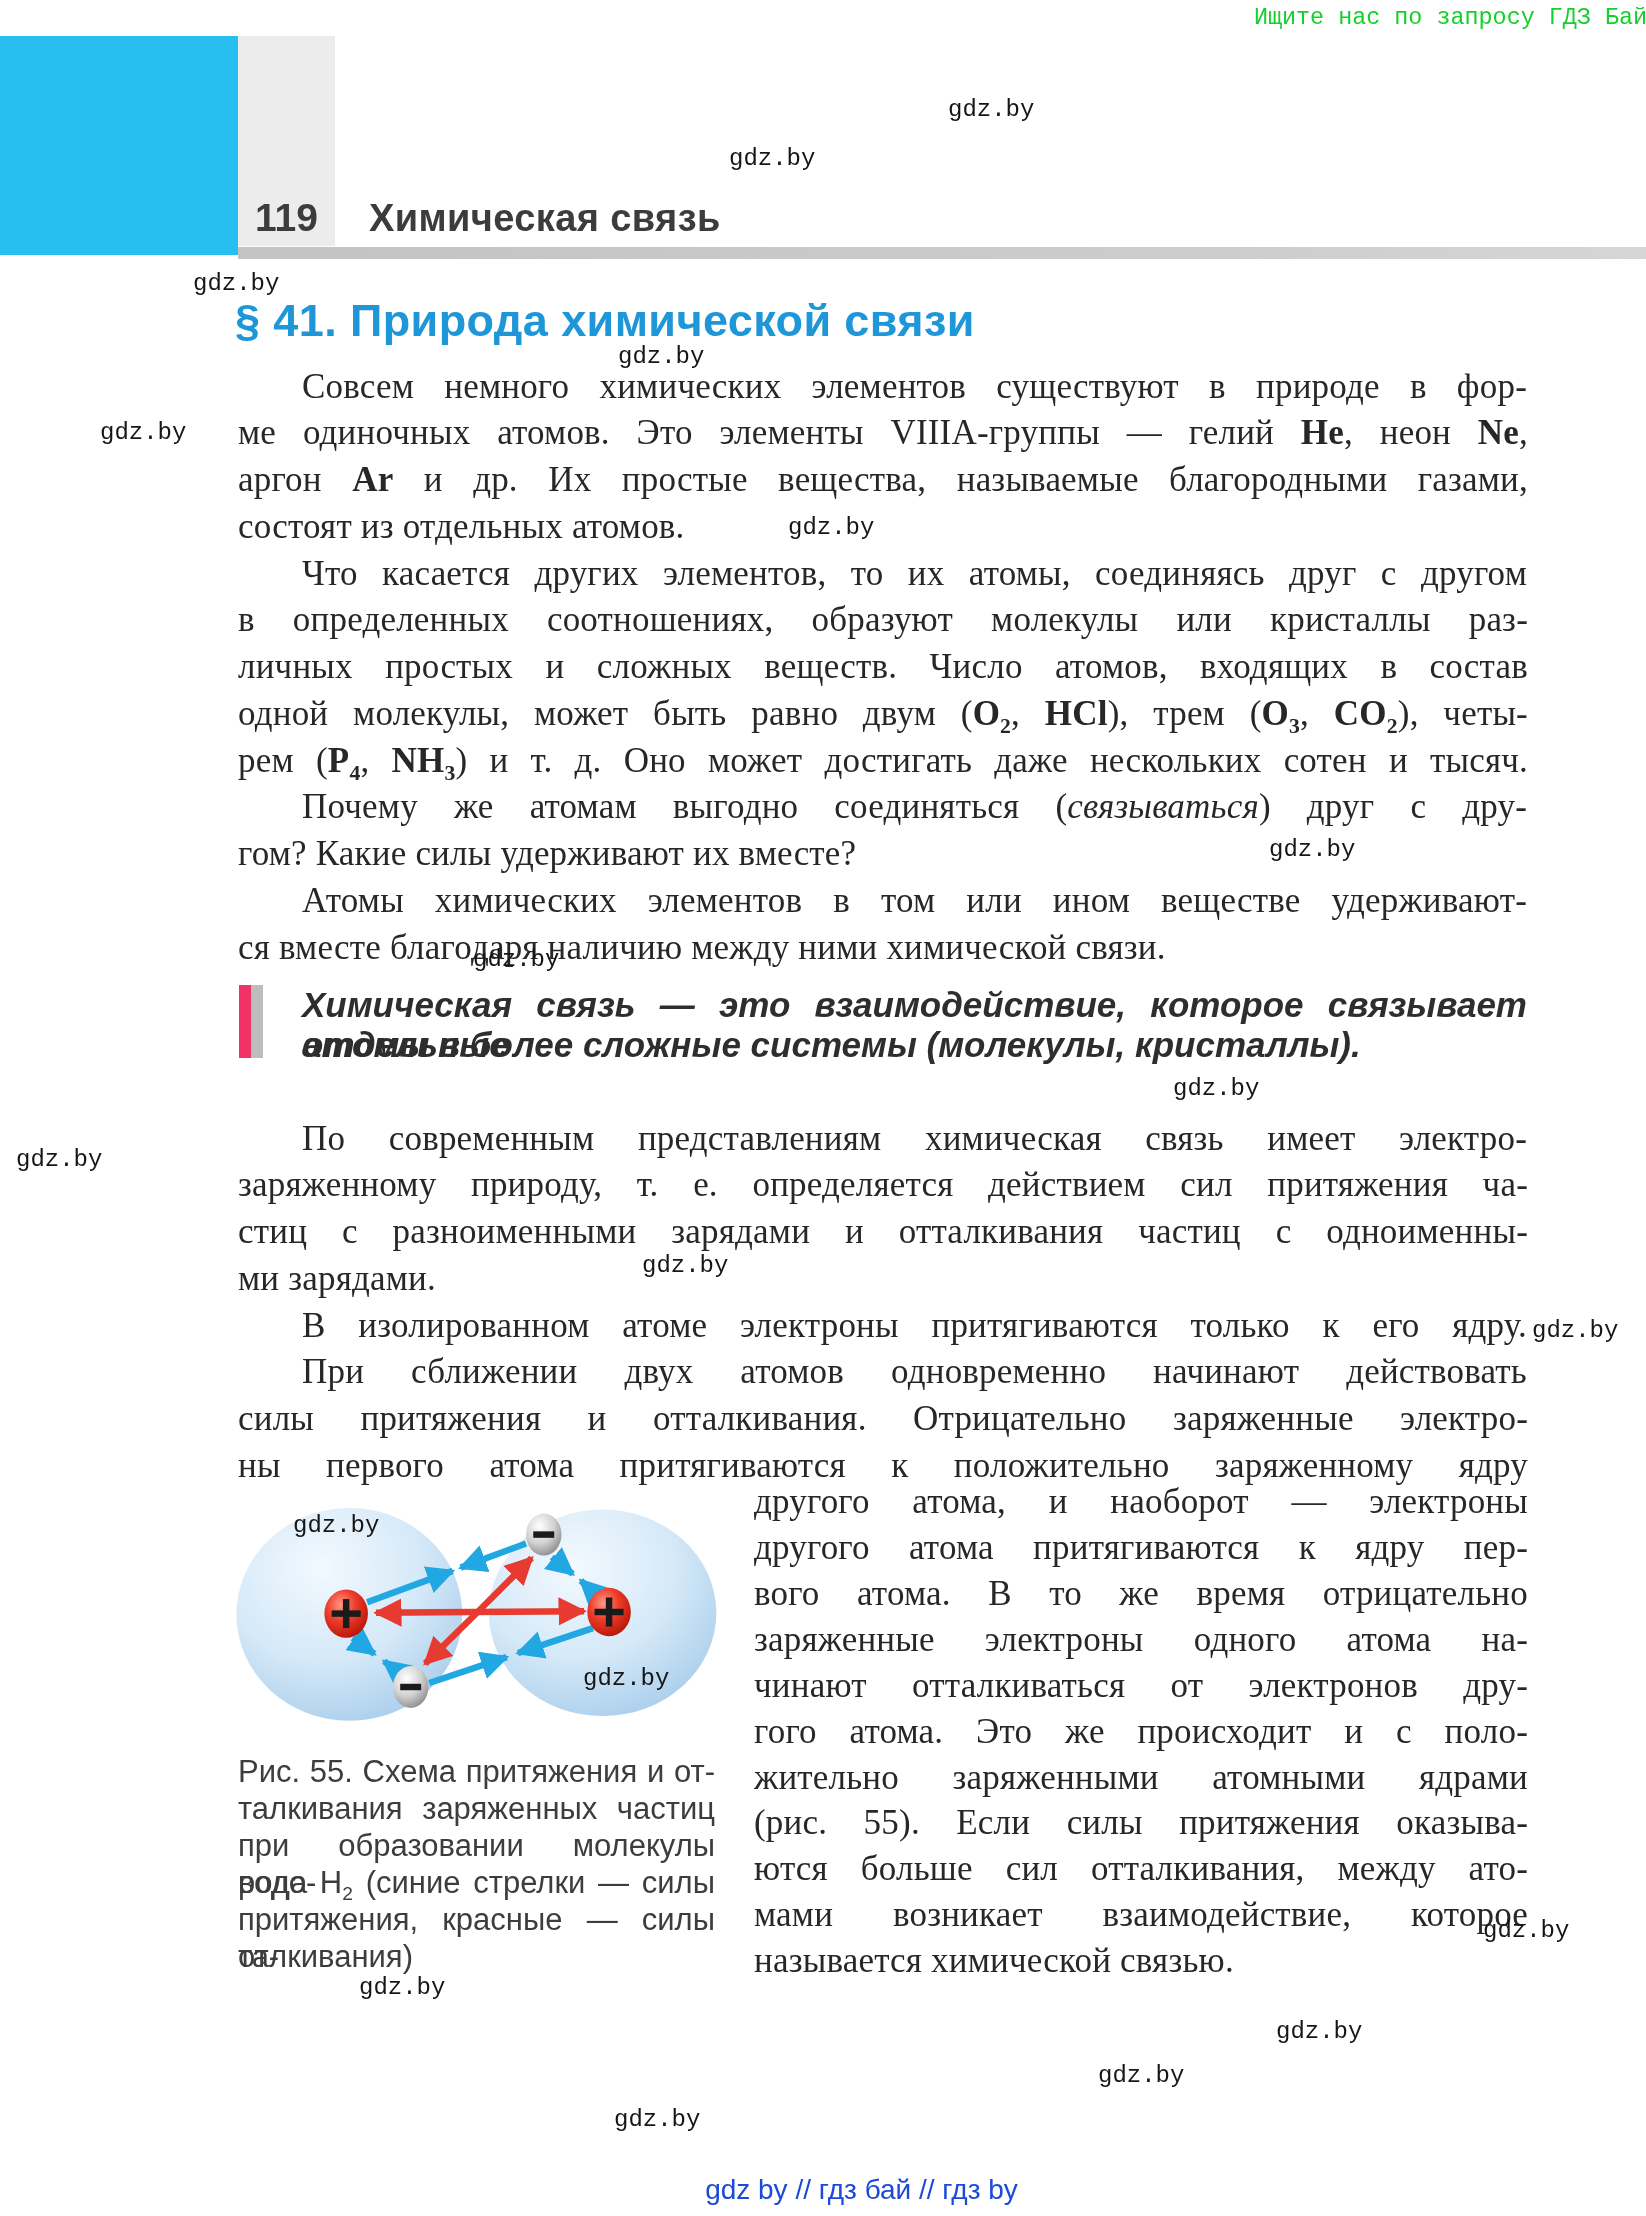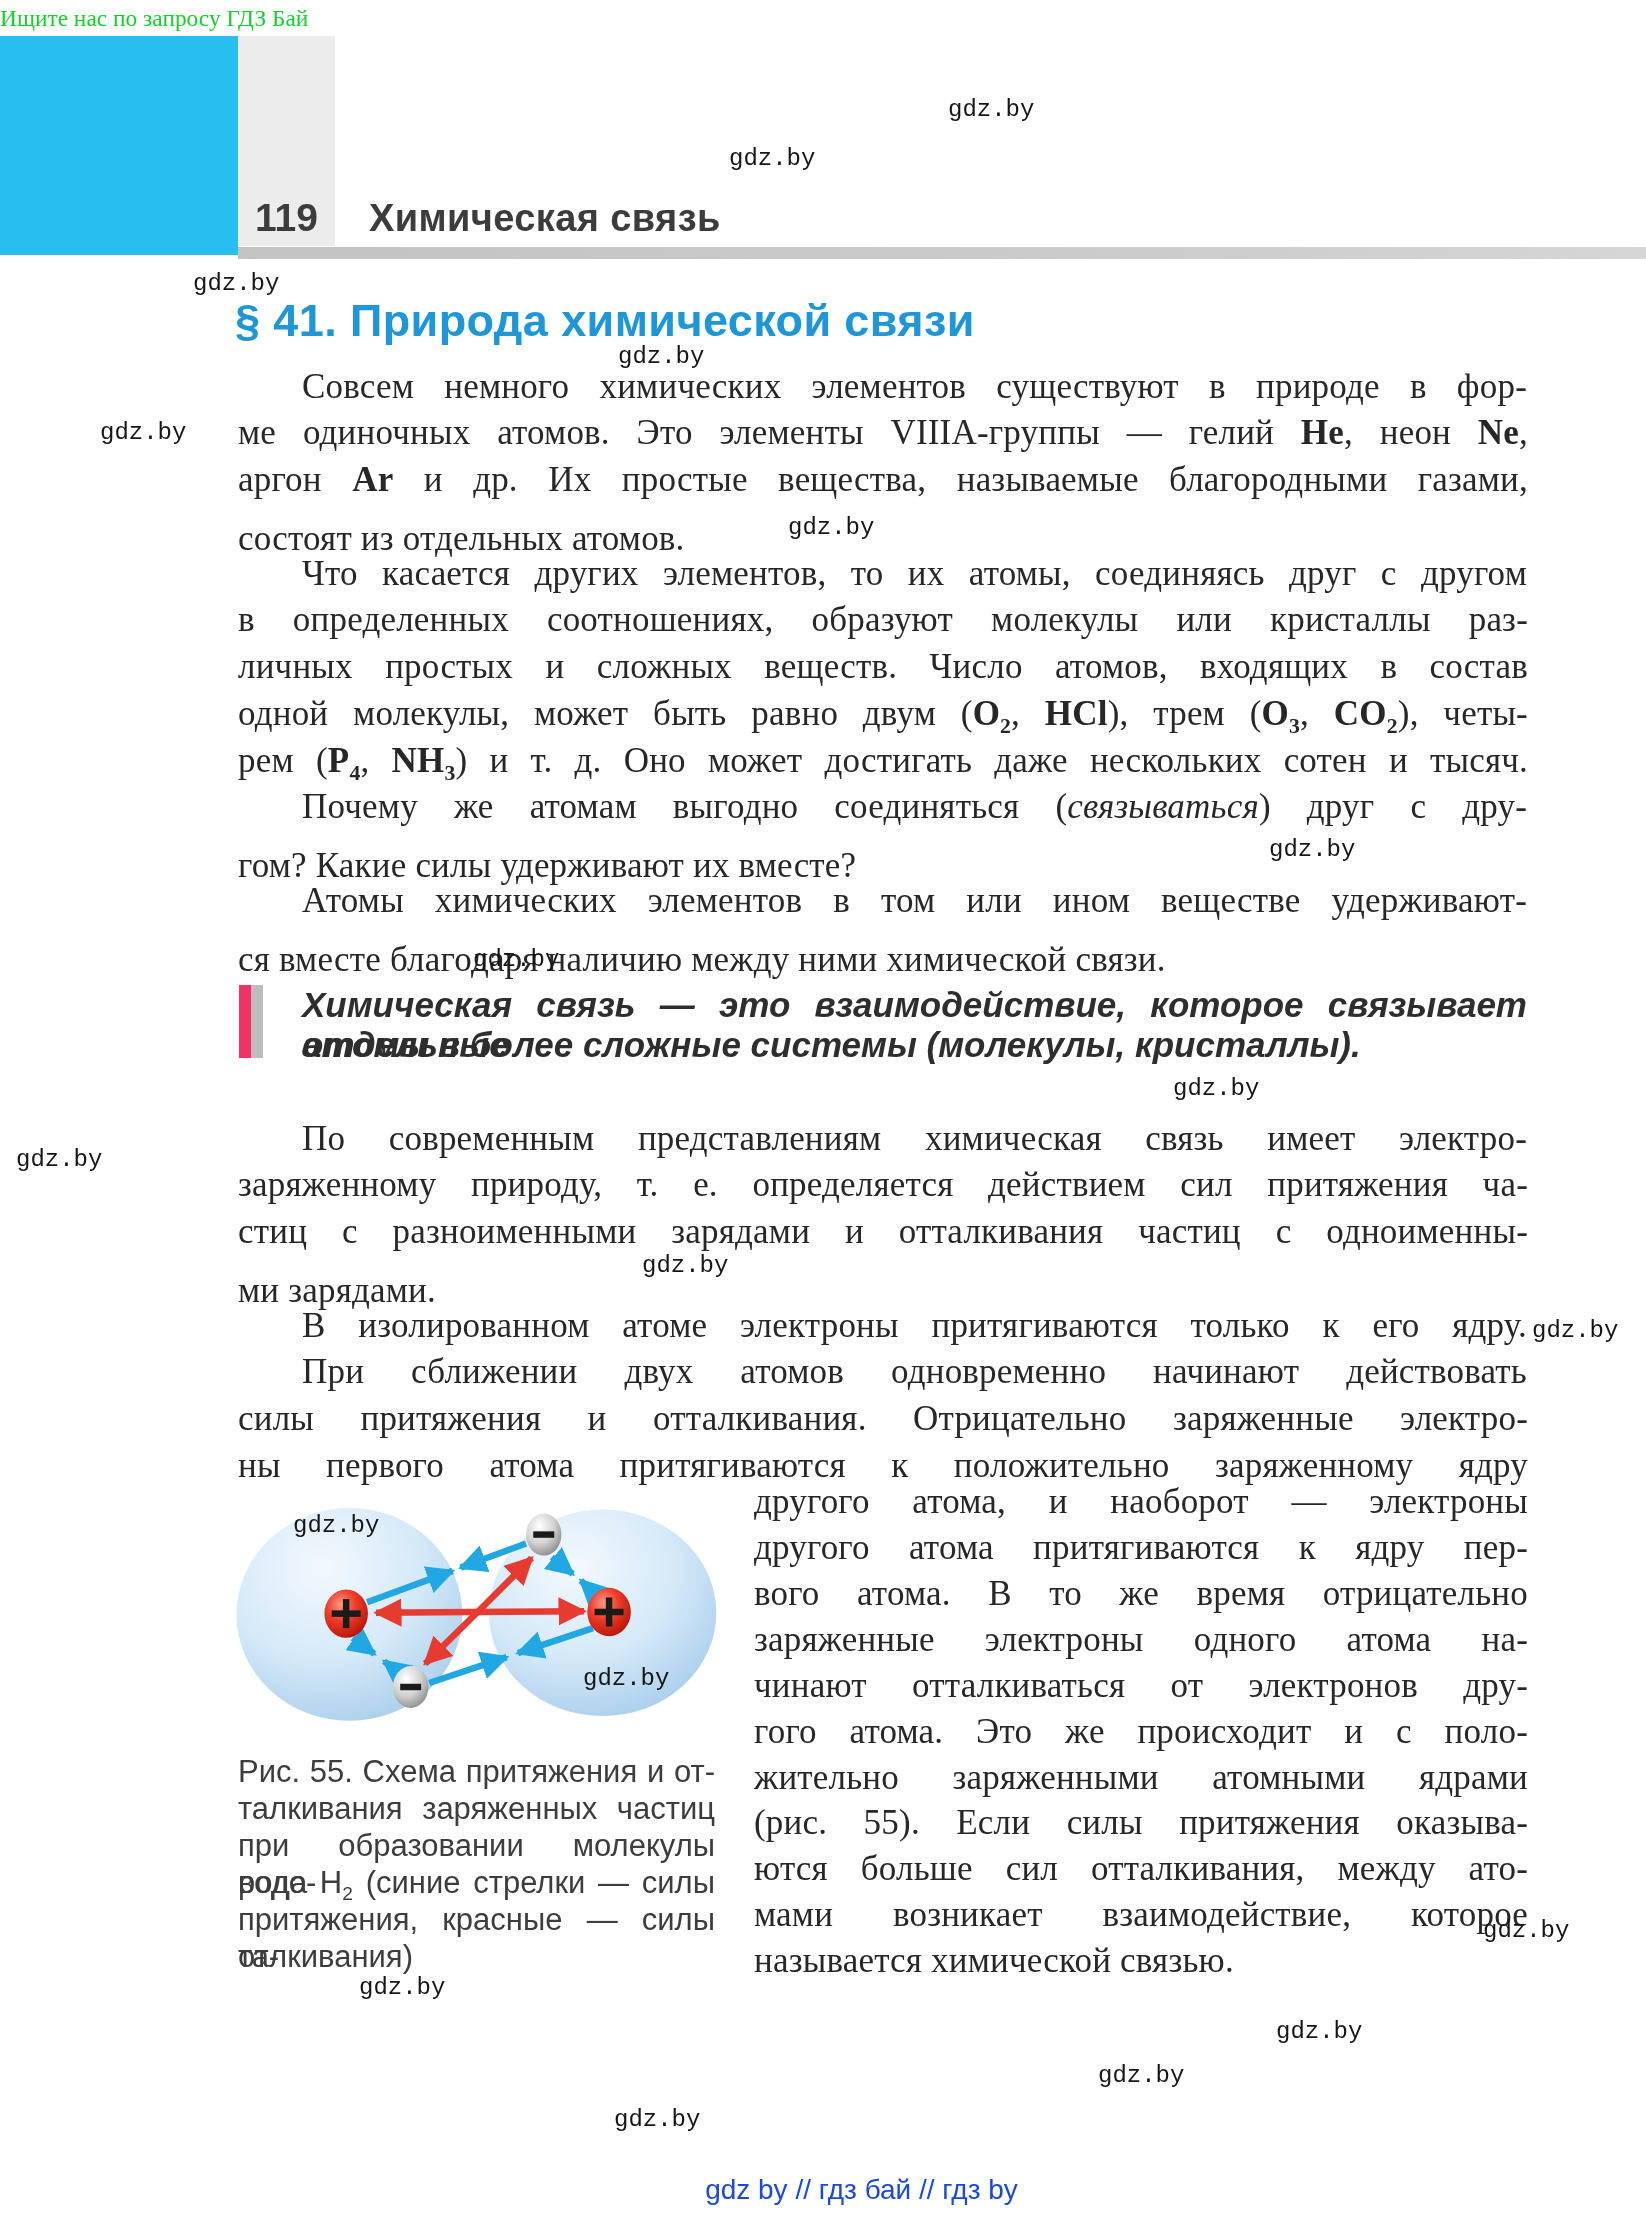--- a/index.html
+++ b/index.html
@@ -5,40 +5,40 @@
   :root{
     --header-band:#28bff0; --title-blue:#1e96d8; --definition-bar:#ef3364;
     --banner-green:#17cf2c; --footer-blue:#1c49d8; --arrow-blue:#21a7e2; --arrow-red:#e73a30;
     --ink:#272727; --sans-dark:#3c3c3c;
   }
   html,body{margin:0;padding:0;background:#ffffff;}
   .page{position:relative;width:1647px;height:2216px;background:#ffffff;overflow:hidden;
         font-family:"Liberation Serif","DejaVu Serif",serif;color:var(--ink);}
   .abs{position:absolute;}
   
-  .banner{left:0;top:4.8px;width:100%;text-align:left;font-family:Liberation Serif, serif;
+  .banner{left:0;top:4.8px;width:100%;text-align:right;font-family:Liberation Mono, monospace;
           font-size:23.4px;color:var(--banner-green);}
   
   .blue-block{left:0;top:36px;width:238px;height:219px;background:var(--header-band);}
   .gray-block{left:238px;top:36px;width:97px;height:210px;background:#ececec;}
   .page-num{left:238px;top:196px;width:97px;text-align:center;font-family:"Liberation Sans","DejaVu Sans",sans-serif;
             font-weight:bold;font-size:39px;color:var(--sans-dark);}
   .chapter{left:369px;top:197px;font-family:"Liberation Sans","DejaVu Sans",sans-serif;font-weight:bold;
            font-size:38px;color:var(--sans-dark);letter-spacing:0.4px;}
   .header-shadow{left:238px;top:247px;width:1409px;height:12px;
                  background:linear-gradient(to right,#c3c3c3,#cdcdcd 70%,#d6d6d6);}
   
   .sec-title{left:235px;top:295px;font-family:"Liberation Sans","DejaVu Sans",sans-serif;font-weight:bold;
              font-size:45px;color:var(--title-blue);letter-spacing:0.4px;}
   
   .bl{left:238px;width:1290px;height:47px;line-height:47px;font-size:35px;letter-spacing:0.2px;
       text-align:justify;text-align-last:justify;white-space:nowrap;}
   .bl.j{white-space:normal;}
   .bl.ind{left:302px;width:1225px;}
-  .bl.last{text-align-last:left;margin-top:12px;}
+  .bl.last{text-align-last:left;}
   .bl i{font-style:italic;}
   .bl b{font-weight:bold;}
   sub{font-size:62%;line-height:0;}
   
   .def-bar{left:239px;top:985px;width:12px;height:73px;background:var(--definition-bar);}
   .def-bar-shadow{left:251px;top:985px;width:12px;height:73px;background:#bdbdbd;}
   .def-line{left:302px;width:1225px;height:40px;line-height:40px;
             font-family:"Liberation Sans","DejaVu Sans",sans-serif;font-weight:bold;font-style:italic;
             font-size:35px;color:#2e2e2e;text-align:justify;text-align-last:justify;white-space:normal;}
   .def-line.last{text-align-last:left;}

